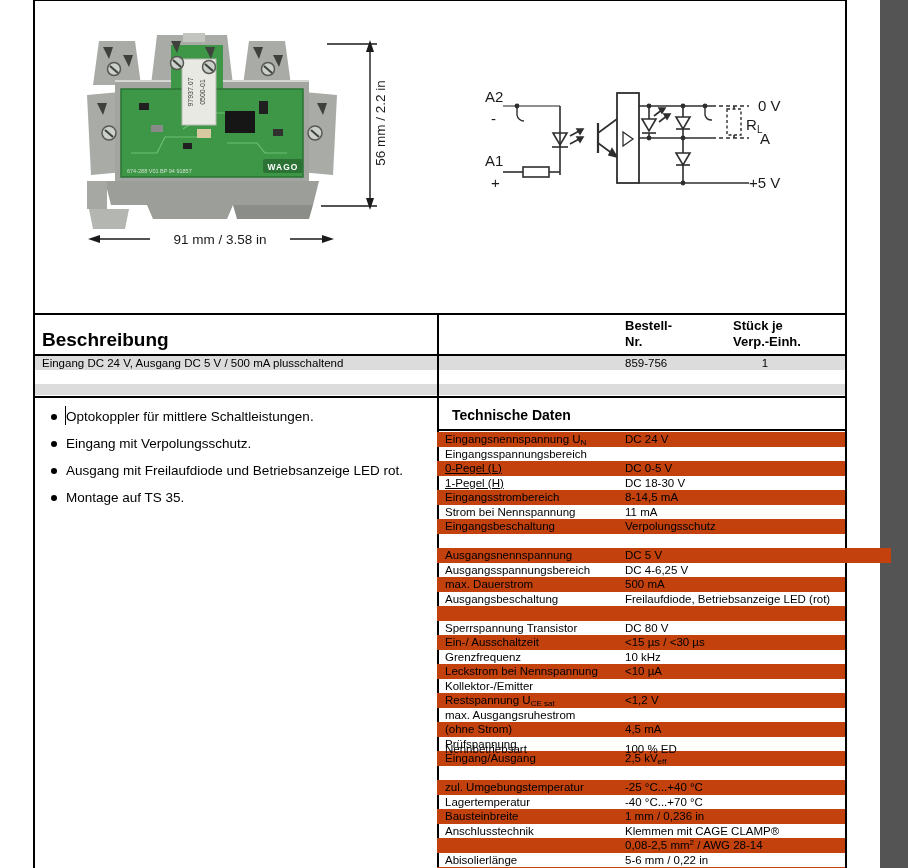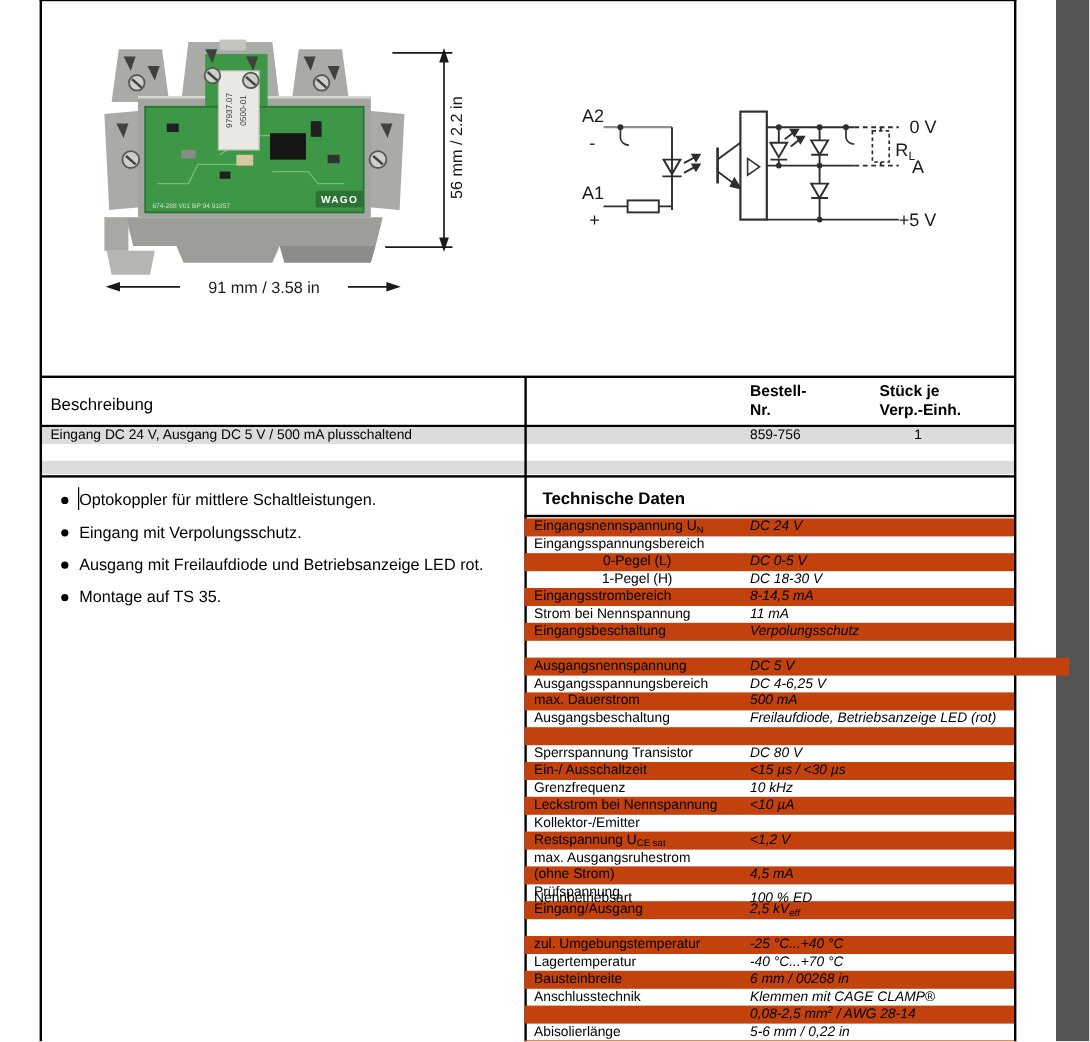--- a/index.html
+++ b/index.html
@@ -8,21 +8,21 @@
   .app-strip{position:absolute;left:880px;top:0;width:28px;height:868px;background:#545454;}
   .page{position:absolute;left:33px;top:0;width:810px;height:868px;
         border-left:2px solid #000;border-right:2px solid #000;border-top:1px solid #000;}
   
   .figure-svg{position:absolute;left:40px;top:24px;}
   .circuit-svg{position:absolute;left:430px;top:74px;}
   
   .order-table{position:absolute;left:0;top:312px;width:810px;height:85px;box-sizing:border-box;
                border-top:2px solid #000;border-bottom:2px solid #000;}
   .ot-headline{position:absolute;left:0;top:39px;width:810px;height:2px;background:#000;}
-  .ot-h1{position:absolute;left:7px;top:14px;font-size:14px;font-weight:normal;}
+  .ot-h1{position:absolute;left:7px;top:14px;font-size:19px;font-weight:bold;}
   .ot-h2{position:absolute;left:590px;top:3px;font-size:13px;font-weight:bold;line-height:16px;}
   .ot-h3{position:absolute;left:698px;top:3px;font-size:13px;font-weight:bold;line-height:16px;}
   .ot-row{position:absolute;left:0;width:810px;height:14px;font-size:11.5px;line-height:14px;}
   .ot-row.shade{background:#dcdcdc;}
   .ot-desc{position:absolute;left:7px;top:0;white-space:nowrap;}
   .ot-num{position:absolute;left:590px;top:0;}
   .ot-qty{position:absolute;left:690px;top:0;width:80px;text-align:center;}
   
   .v-divider{position:absolute;left:402px;top:314px;width:2px;height:554px;background:#000;}
   
@@ -30,22 +30,22 @@
   .feature-dot{position:absolute;left:16px;top:6px;width:6px;height:6px;border-radius:50%;background:#000;}
   .feature-text{position:absolute;left:31px;top:0;white-space:nowrap;}
   .caret{position:absolute;left:30px;top:-2px;width:1px;height:19px;background:#000;}
   
   .tech-title{position:absolute;left:417px;top:406px;font-size:14px;font-weight:bold;}
   .tech-underline{position:absolute;left:402px;top:428px;width:408px;height:2px;background:#000;}
   .tech-rows{position:absolute;left:402px;top:0;width:408px;height:868px;}
   .trow{position:absolute;left:0;width:408px;height:14.5px;font-size:11.5px;line-height:14.5px;}
   .trow.shade{background:#c2410c;}
   .tlabel{position:absolute;left:8px;top:0;width:172px;white-space:nowrap;}
-  .tlabel.indent{text-align:center;}
-  .tvalue{position:absolute;left:188px;top:0;width:220px;white-space:nowrap;font-style:italic;}
+  .tlabel.indent{text-align:left;text-decoration:underline;}
+  .tvalue{position:absolute;left:188px;top:0;width:220px;white-space:nowrap;}
   sub{font-size:8px;vertical-align:-2px;line-height:0;}
   sup{font-size:8px;vertical-align:4px;line-height:0;}
 </style>
 </head>
 <body>
 
 <div class="viewport">
   <div class="app-strip"></div>
 
   <div class="page">
@@ -359,21 +359,21 @@
         <div class="trow shade" style="top: 779px;">
           <div class="tlabel"><span>zul. Umgebungstemperatur</span></div>
           <div class="tvalue"><span>-25 °C...+40 °C</span></div>
         </div>
         <div class="trow" style="top: 793.5px;">
           <div class="tlabel"><span>Lagertemperatur</span></div>
           <div class="tvalue"><span>-40 °C...+70 °C</span></div>
         </div>
         <div class="trow shade" style="top: 808px;">
           <div class="tlabel"><span>Bausteinbreite</span></div>
-          <div class="tvalue"><span>6 mm / 00268 in</span></div>
+          <div class="tvalue"><span>1 mm / 0,236 in</span></div>
         </div>
         <div class="trow" style="top: 822.5px;">
           <div class="tlabel"><span>Anschlusstechnik</span></div>
           <div class="tvalue"><span>Klemmen mit CAGE CLAMP®</span></div>
         </div>
         <div class="trow shade" style="top: 837px;">
           <div class="tlabel"></div>
           <div class="tvalue"><span>0,08-2,5 mm</span><sup>2</sup><span> / AWG 28-14</span></div>
         </div>
         <div class="trow" style="top: 851.5px;">

